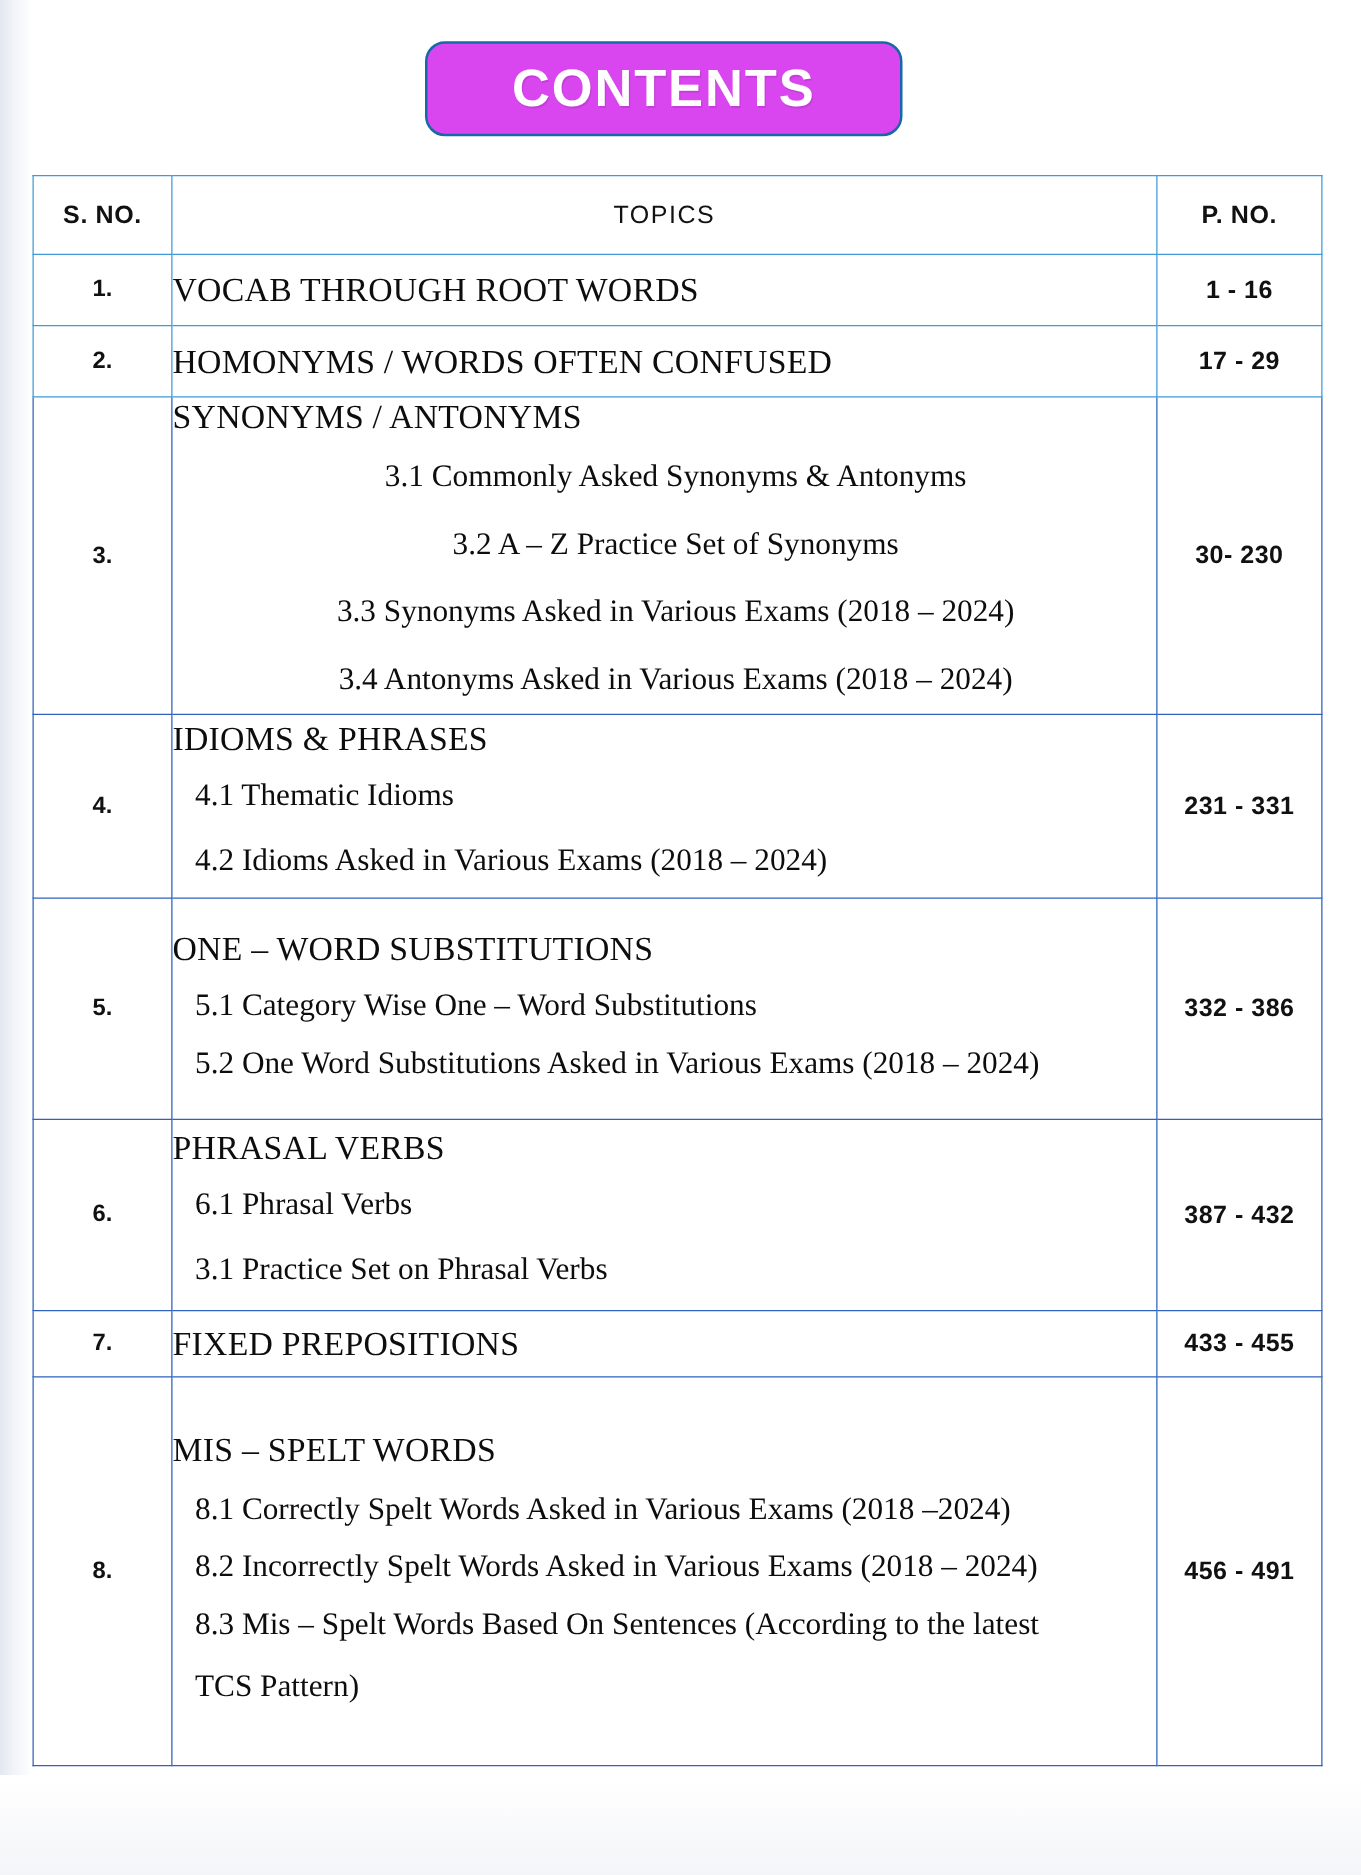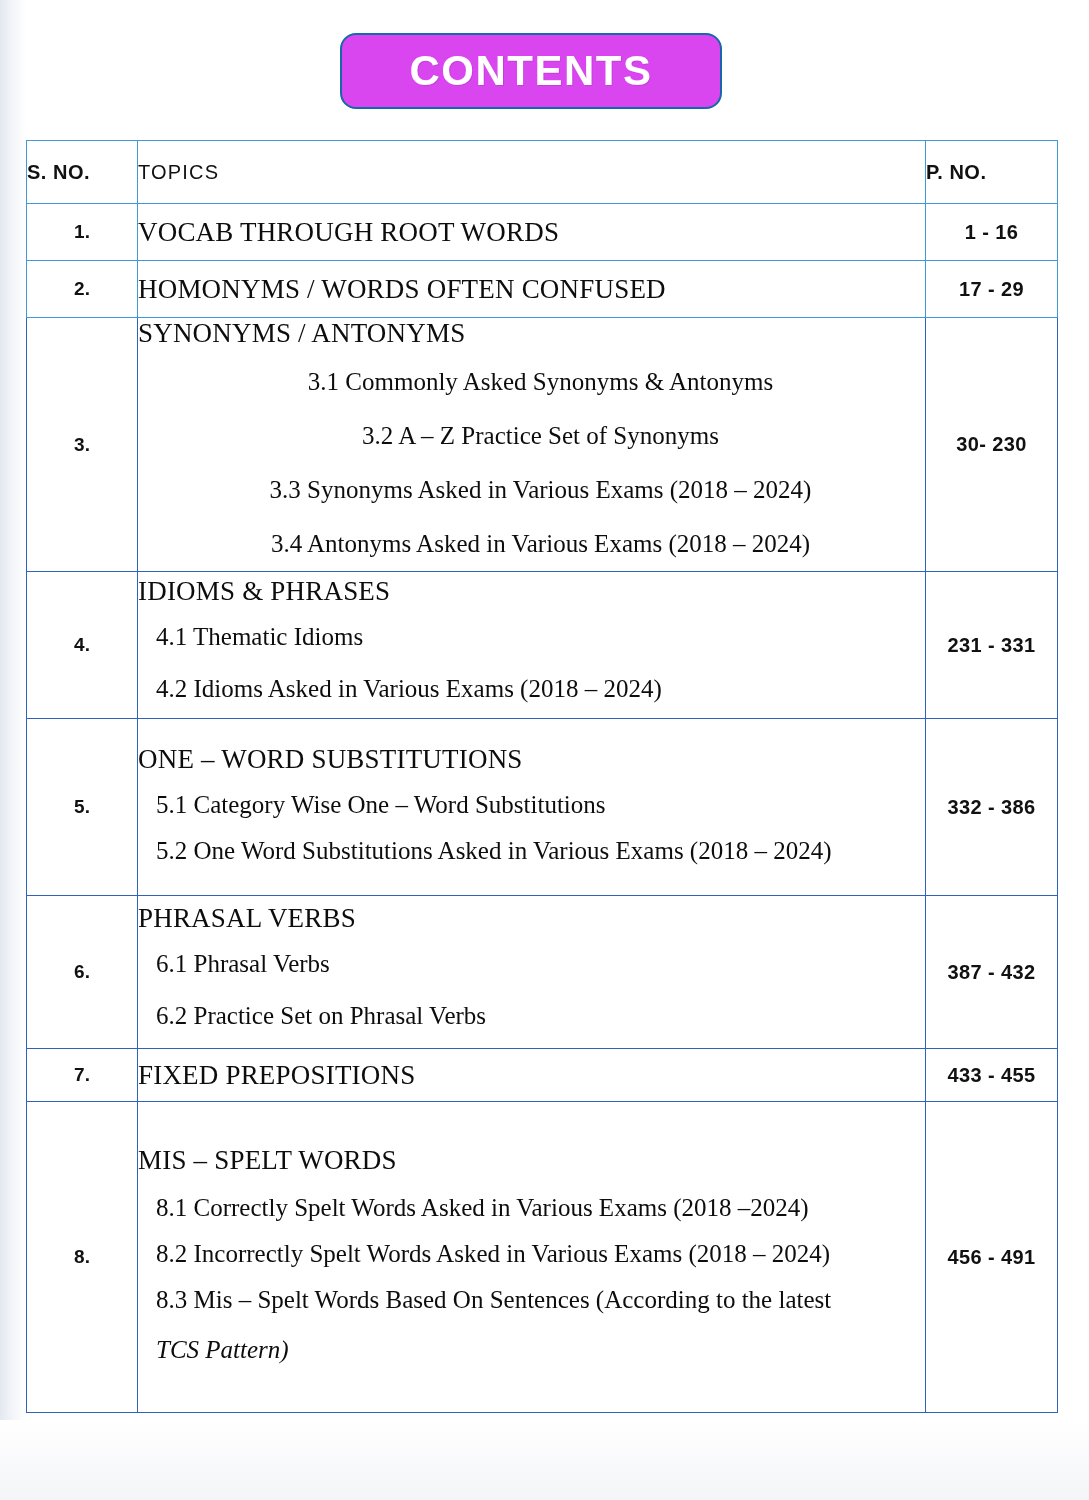--- a/index.html
+++ b/index.html
@@ -83,21 +83,21 @@
   .hdr td {
     height: 62px;
     border-color: #3f9ad6;
   }
   .hdr-cell {
     font-family: "Liberation Sans", sans-serif;
     font-weight: bold;
     font-size: 20px;
     letter-spacing: 0.5px;
     color: #111111;
-    text-align: left;
+    text-align: center;
   }
   .hdr-topics {
     font-weight: normal;
     letter-spacing: 1.2px;
     font-size: 20px;
   }
 
   
   .sno {
     font-family: "Liberation Sans", sans-serif;
@@ -161,21 +161,21 @@
   .r3 .sub-item { padding-top: 11px; padding-bottom: 11px; text-align: center; }
   .r3 .topic-title { padding-bottom: 6px; }
   .r4 .sub-item { padding-top: 10px; padding-bottom: 10px; }
   .r4 .topic-title { padding-bottom: 4px; }
   .r5 .sub-item { padding-top: 10px; padding-bottom: 4px; }
   .r5 .topic-title { padding-bottom: 4px; }
   .r6 .sub-item { padding-top: 10px; padding-bottom: 10px; }
   .r6 .topic-title { padding-bottom: 4px; }
   .r8 .sub-item { padding-top: 10px; padding-bottom: 4px; }
   .r8 .topic-title { padding-bottom: 6px; }
-  .r8 .sub-item.tail { padding-top: 14px; font-style: italic; }
+  .r8 .sub-item.tail { padding-top: 14px; }
 </style>
 </head>
 <body>
 
 <div class="page-scan-tint-left"></div>
 <div class="page-scan-tint-bottom"></div>
 
 <div class="banner-wrap">
   <div class="banner">
     <span class="banner-title">CONTENTS</span>
@@ -248,21 +248,21 @@
       </td>
       <td class="pno">332 - 386</td>
     </tr>
 
     <tr class="r6">
       <td class="sno">6.</td>
       <td class="topic">
         <div class="topic-title">PHRASAL VERBS</div>
         <ul class="sub-list">
           <li class="sub-item">6.1  Phrasal Verbs</li>
-          <li class="sub-item">6.2  Practice Set on Phrasal Verbs</li>
+          <li class="sub-item">3.1  Practice Set on Phrasal Verbs</li>
         </ul>
       </td>
       <td class="pno">387 - 432</td>
     </tr>
 
     <tr class="r7">
       <td class="sno">7.</td>
       <td class="topic">
         <div class="topic-title topic-simple">FIXED PREPOSITIONS</div>
       </td>

